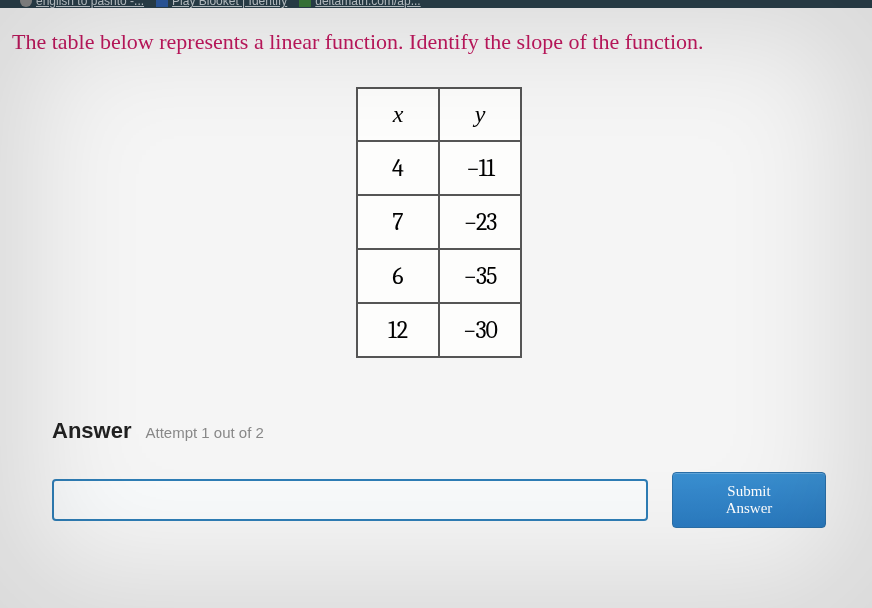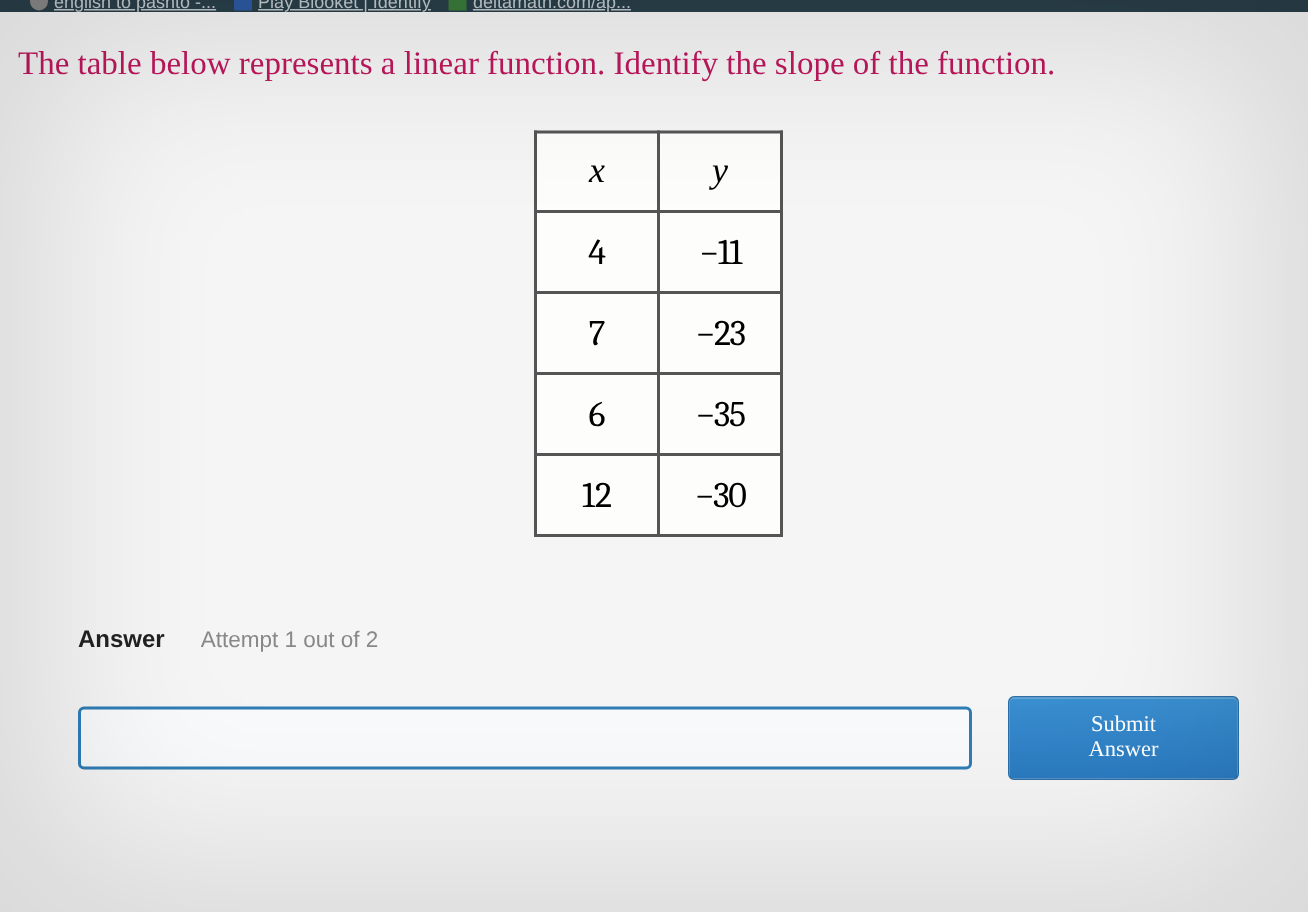--- a/index.html
+++ b/index.html
@@ -69,29 +69,29 @@
       font-weight: normal;
       font-family: 'Cambria Math', Georgia, serif;
     }
     .neg { letter-spacing: -1px; }
     .answer-row {
       padding: 0 40px;
       margin-bottom: 28px;
     }
     .answer-label {
       font-family: 'Helvetica Neue', Arial, sans-serif;
-      font-size: 16px;
+      font-size: 22px;
       font-weight: bold;
       color: #222;
     }
     .attempt {
       font-family: 'Helvetica Neue', Arial, sans-serif;
       font-size: 15px;
       color: #888;
-      margin-left: 20px;
+      margin-left: 10px;
       font-weight: normal;
     }
     .input-row {
       display: flex;
       align-items: center;
       gap: 24px;
       padding: 0 40px;
     }
     .answer-input {
       flex: 0 0 596px;

